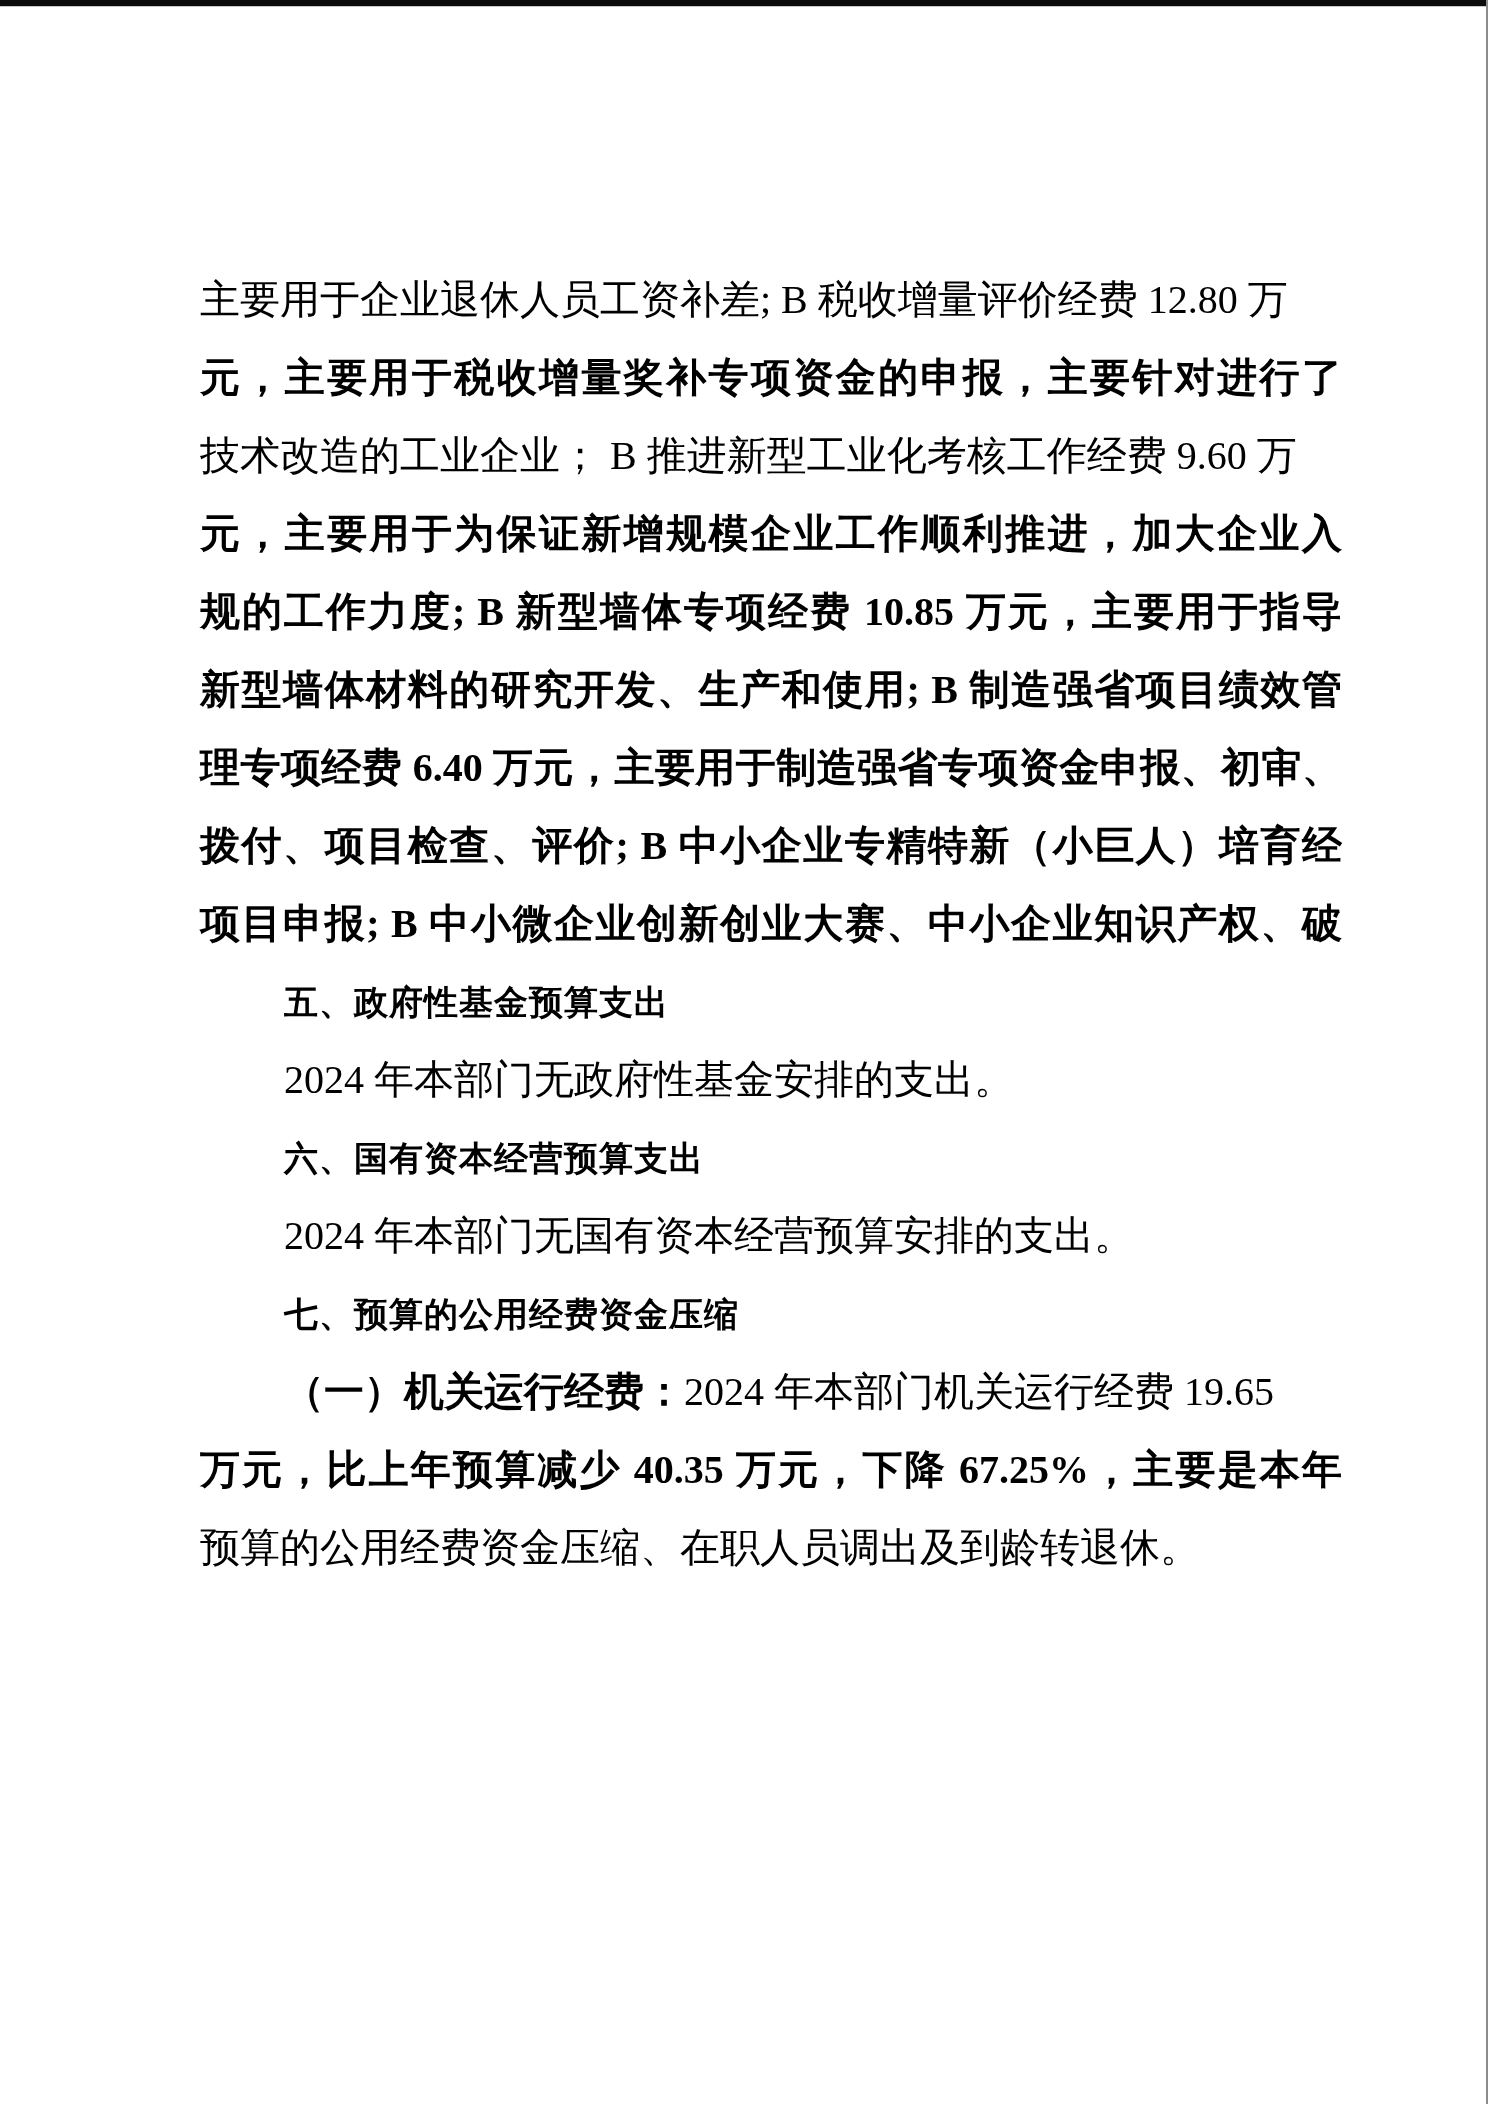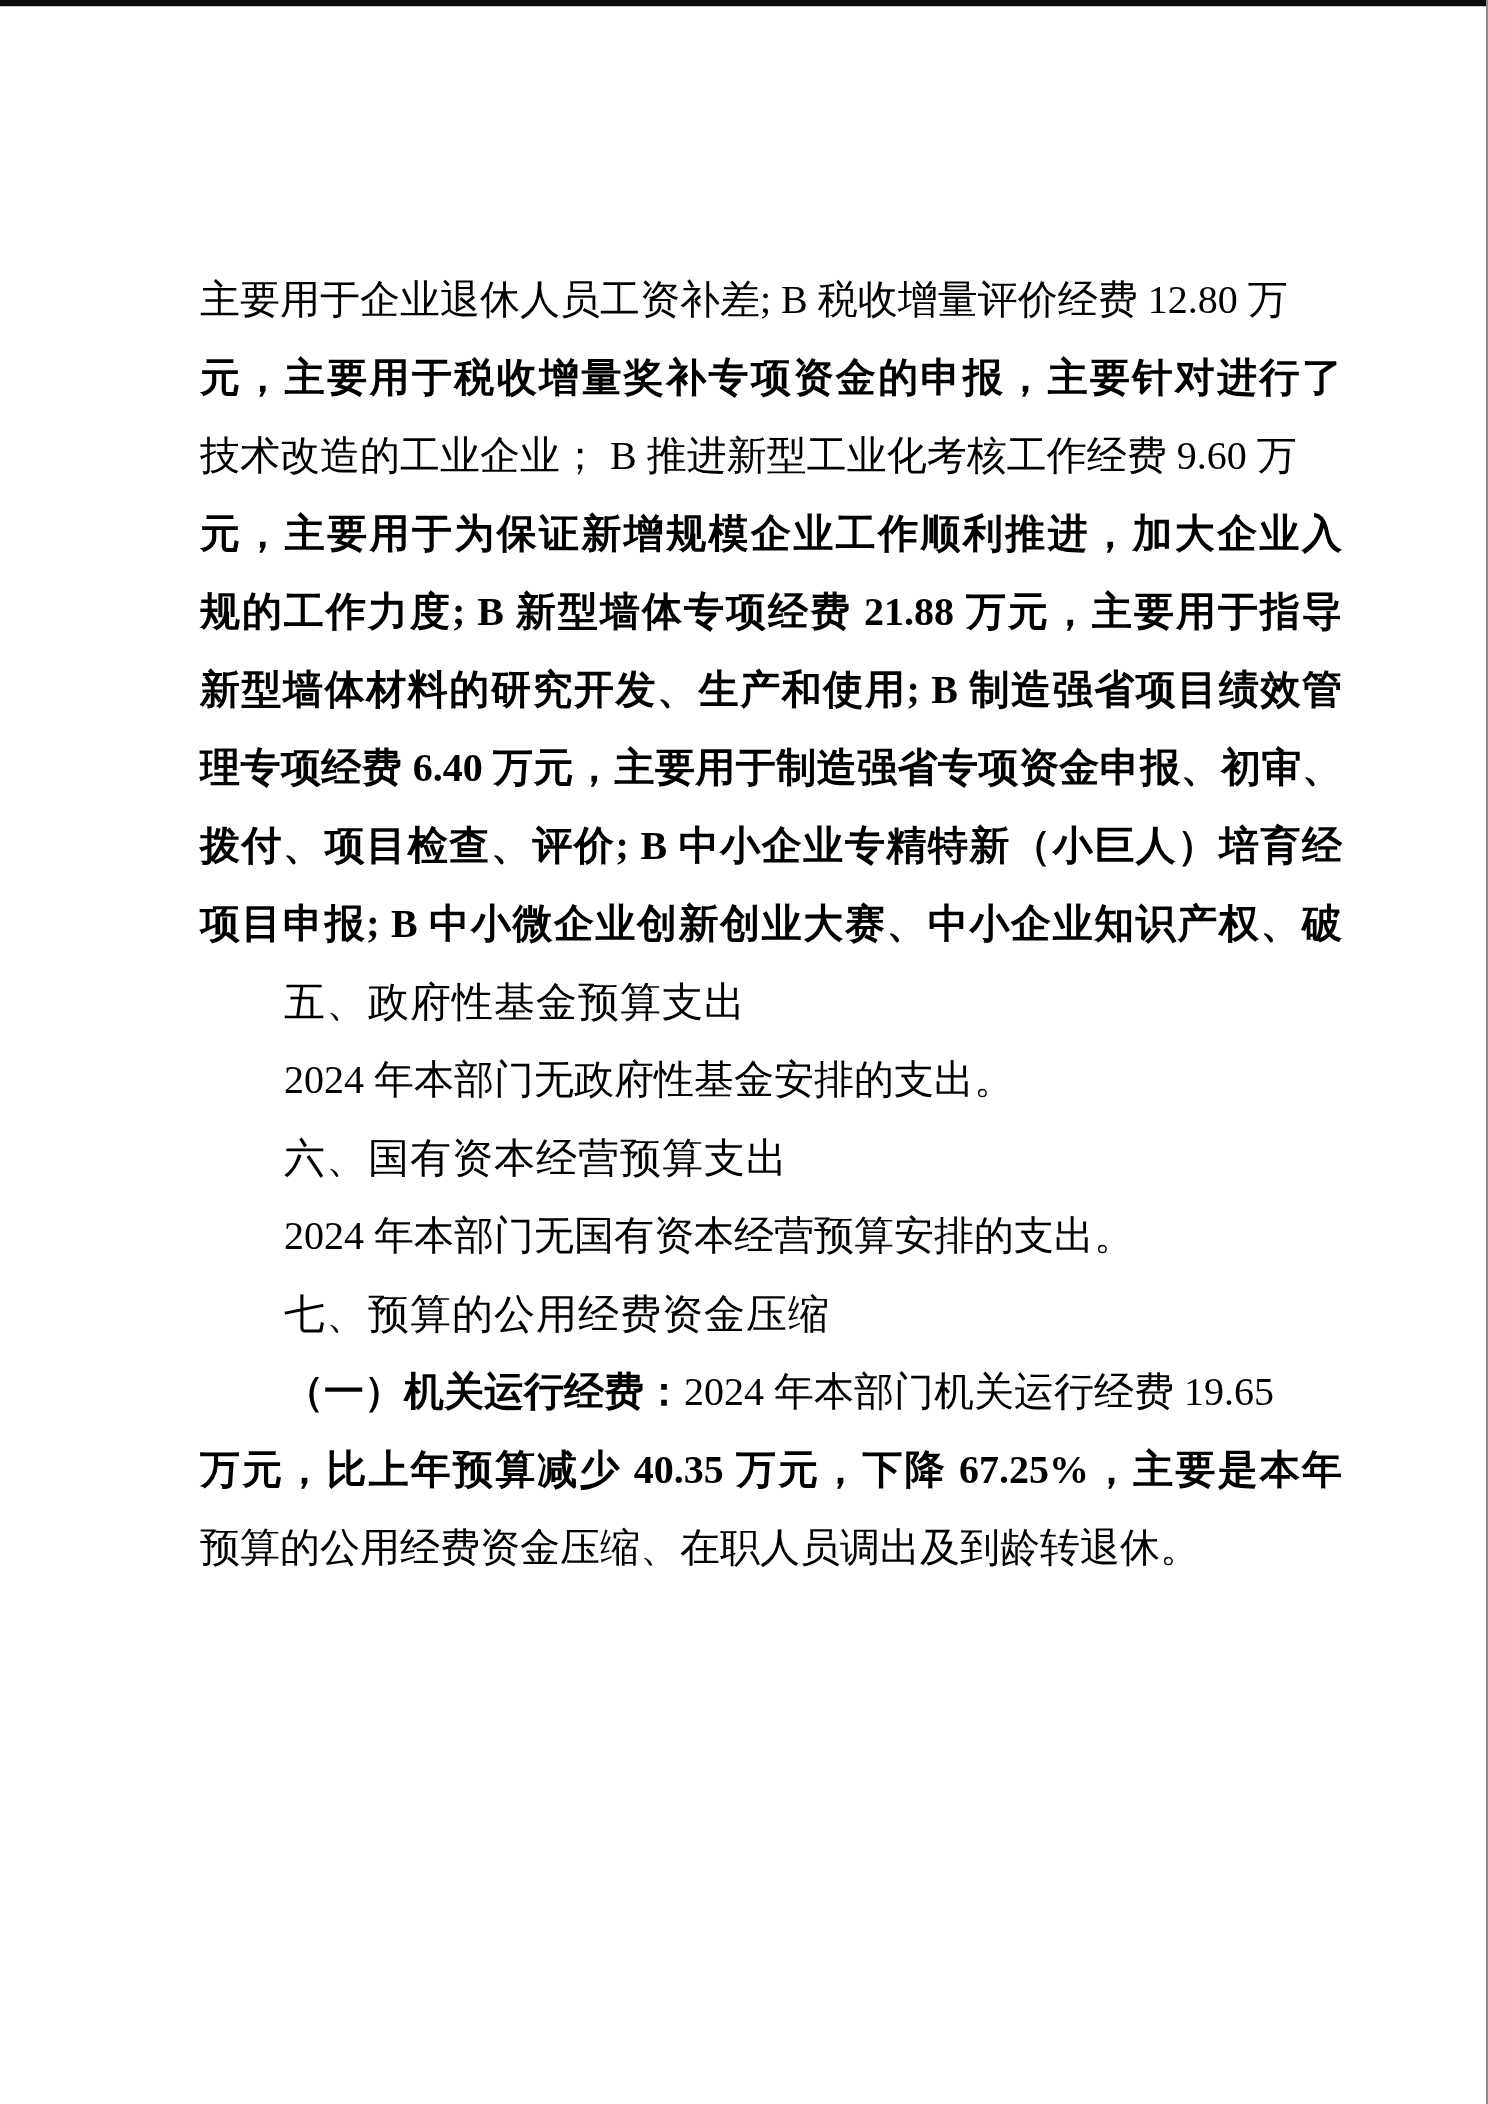--- a/index.html
+++ b/index.html
@@ -51,42 +51,42 @@
     text-align-last: justify;
     text-justify: inter-character;
     font-weight: bold;
   }
   .indent {
     padding-left: 84px;
   }
   .heading {
     padding-left: 84px;
     font-family: "DejaVu Sans", "Liberation Sans", sans-serif;
-    font-weight: 400;
-    font-size: 41px;
+    font-weight: 700;
+    font-size: 34px;
     letter-spacing: 1px;
   }
   .bold-lead {
     font-family: Liberation Serif, serif;
     font-weight: 700;
   }
 </style>
 </head>
 <body>
 
 <div class="page">
   <div class="top-border"></div>
   <div class="right-border"></div>
 
   <div class="doc">
     <p class="line">主要用于企业退休人员工资补差; B 税收增量评价经费 12.80 万</p>
     <p class="line stretch">元，主要用于税收增量奖补专项资金的申报，主要针对进行了</p>
     <p class="line">技术改造的工业企业； B 推进新型工业化考核工作经费 9.60 万</p>
     <p class="line stretch">元，主要用于为保证新增规模企业工作顺利推进，加大企业入</p>
-    <p class="line stretch">规的工作力度; B 新型墙体专项经费 21.88 万元，主要用于指导</p>
+    <p class="line stretch">规的工作力度; B 新型墙体专项经费 10.85 万元，主要用于指导</p>
     <p class="line stretch">新型墙体材料的研究开发、生产和使用; B 制造强省项目绩效管</p>
     <p class="line stretch">理专项经费 6.40 万元，主要用于制造强省专项资金申报、初审、</p>
     <p class="line stretch">拨付、项目检查、评价; B 中小企业专精特新（小巨人）培育经</p>
     <p class="line stretch">项目申报; B 中小微企业创新创业大赛、中小企业知识产权、破</p>
 
     <p class="line heading">五、政府性基金预算支出</p>
     <p class="line indent">2024 年本部门无政府性基金安排的支出。</p>
 
     <p class="line heading">六、国有资本经营预算支出</p>
     <p class="line indent">2024 年本部门无国有资本经营预算安排的支出。</p>

